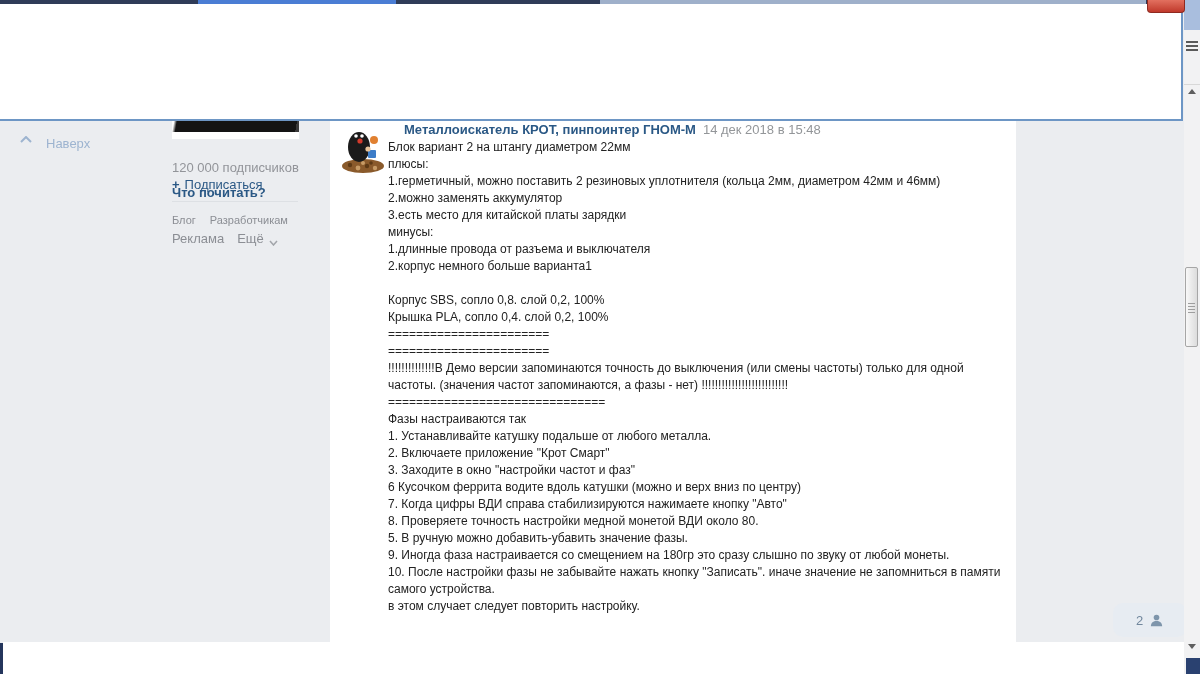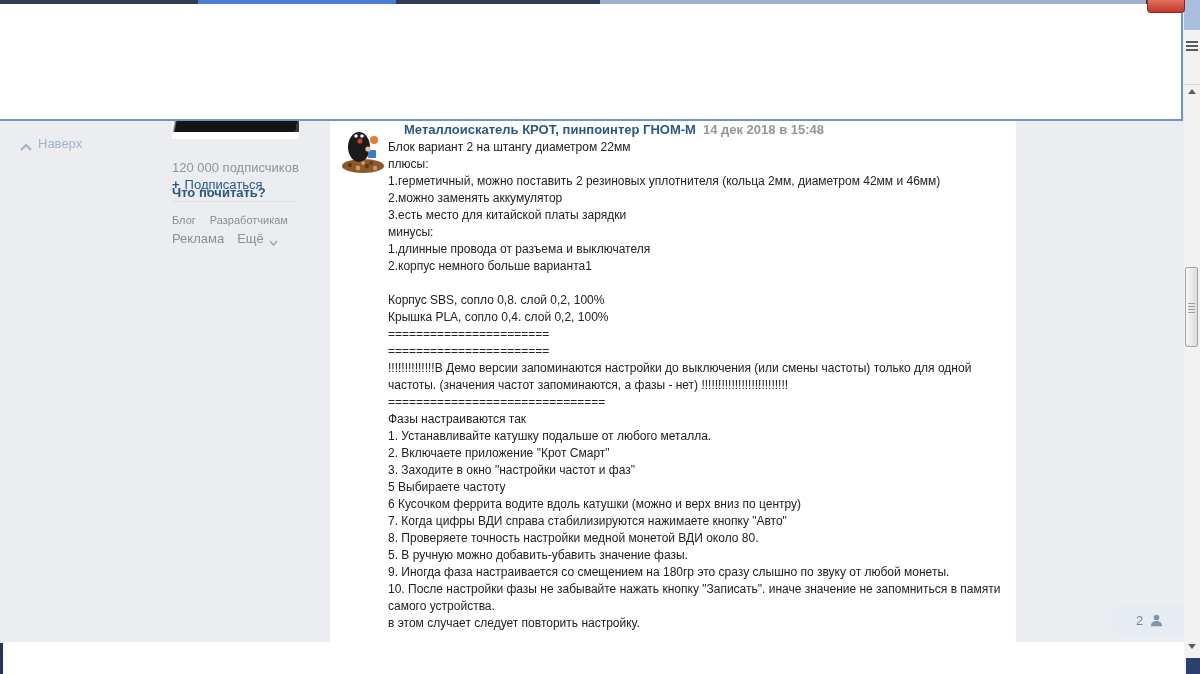--- a/index.html
+++ b/index.html
@@ -30,21 +30,21 @@
   .scroll-up{position:absolute;left:4px;top:89px;width:0;height:0;
              border-left:4px solid transparent;border-right:4px solid transparent;border-bottom:5px solid #5f5f5f;}
   .scroll-down{position:absolute;left:4px;top:644px;width:0;height:0;
              border-left:4px solid transparent;border-right:4px solid transparent;border-top:5px solid #5f5f5f;}
   .scroll-thumb{position:absolute;left:1px;top:267px;width:13px;height:80px;box-sizing:border-box;
              background:linear-gradient(90deg,#f8f8f8,#dcdcdc);border:1px solid #a6a6a6;border-radius:2px;}
   .thumb-grip{position:absolute;left:2px;top:35px;width:7px;height:10px;
              background:repeating-linear-gradient(#9e9e9e 0 1px,transparent 1px 3px);}
 
   
-  .back-top{position:absolute;left:20px;top:136px;display:flex;align-items:flex-end;gap:6px;
+  .back-top{position:absolute;left:20px;top:136px;display:flex;align-items:flex-start;gap:14px;
             color:#9db4d0;font-size:13px;cursor:pointer;}
   .chev-up{width:12px;height:7px;}
 
   
   .sb-image{position:absolute;left:172px;top:92px;width:127px;height:47px;background:#fff;overflow:hidden;}
   .sb-image .photo{position:absolute;left:-8px;top:-4px;width:150px;height:44px;
             background:linear-gradient(100deg,#fdfdfd 0 10%,#141414 12% 88%,#3a3a3a 88% 94%,#fdfdfd 95%);}
   .sb-title{position:absolute;left:172px;top:141px;font-size:13px;font-weight:bold;color:#2a5885;cursor:pointer;margin-top:44px;}
   .sb-subs{position:absolute;left:172px;top:160px;font-size:13px;color:#929499;}
   .sb-subscribe{position:absolute;left:172px;top:177px;font-size:13px;color:#2a5885;cursor:pointer;display:flex;gap:5px;}
@@ -55,21 +55,21 @@
   .sb-foot1 a,.sb-foot2 a{color:#8b8e94;text-decoration:none;cursor:pointer;}
   .gap42{display:inline-block;width:11px;}
   .gap-more{display:inline-block;width:13px;}
   .chev-down{margin-left:5px;}
 
   
   .card{position:absolute;left:330px;top:110px;width:686px;height:564px;background:#ffffff;overflow:hidden;}
   .avatar{position:absolute;left:8px;top:14px;width:50px;height:50px;cursor:pointer;}
   .post-head{position:absolute;left:58px;top:12px;display:flex;align-items:baseline;gap:7px;white-space:nowrap;}
   .author{font-size:13px;font-weight:bold;color:#2a5885;cursor:pointer;padding-left:16px;}
-  .date{font-size:13px;color:#939699;cursor:pointer;font-weight:bold;}
+  .date{font-size:13px;color:#939699;cursor:pointer;}
   .post-text{position:absolute;left:58px;top:29px;width:624px;}
   .post-line{font-size:12px;line-height:17px;color:#222;white-space:pre;}
 
   
   .badge{position:absolute;left:1113px;top:603px;width:74px;height:34px;background:#e7ecf2;border-radius:10px;
          display:flex;align-items:center;justify-content:center;gap:6px;z-index:20;cursor:pointer;}
   .badge .cnt{font-size:13px;color:#71879d;}
 </style>
 </head>
 <body>
@@ -111,28 +111,27 @@
         <div class="post-line">2.можно заменять аккумулятор</div>
         <div class="post-line">3.есть место для китайской платы зарядки</div>
         <div class="post-line">минусы:</div>
         <div class="post-line">1.длинные провода от разъема и выключателя</div>
         <div class="post-line">2.корпус немного больше варианта1</div>
         <div class="post-line">&nbsp;</div>
         <div class="post-line">Корпус SBS, сопло 0,8. слой 0,2, 100%</div>
         <div class="post-line">Крышка PLA, сопло 0,4. слой 0,2, 100%</div>
         <div class="post-line">=======================</div>
         <div class="post-line">=======================</div>
-        <div class="post-line">!!!!!!!!!!!!!!В Демо версии запоминаются настройки до выключения (или смены частоты) только для одной</div>
+        <div class="post-line">!!!!!!!!!!!!!!В Демо версии запоминаются точность до выключения (или смены частоты) только для одной</div>
         <div class="post-line">частоты. (значения частот запоминаются, а фазы - нет) !!!!!!!!!!!!!!!!!!!!!!!!!!</div>
         <div class="post-line">===============================</div>
         <div class="post-line">Фазы настраиваются так</div>
         <div class="post-line">1. Устанавливайте катушку подальше от любого металла.</div>
         <div class="post-line">2. Включаете приложение "Крот Смарт"</div>
         <div class="post-line">3. Заходите в окно "настройки частот и фаз"</div>
-        <div class="post-line">5 Выбираете частоту</div>
         <div class="post-line">6 Кусочком феррита водите вдоль катушки (можно и верх вниз по центру)</div>
         <div class="post-line">7. Когда цифры ВДИ справа стабилизируются нажимаете кнопку "Авто"</div>
         <div class="post-line">8. Проверяете точность настройки медной монетой ВДИ около 80.</div>
         <div class="post-line">5. В ручную можно добавить-убавить значение фазы.</div>
         <div class="post-line">9. Иногда фаза настраивается со смещением на 180гр это сразу слышно по звуку от любой монеты.</div>
         <div class="post-line">10. После настройки фазы не забывайте нажать кнопку "Записать". иначе значение не запомниться в памяти</div>
         <div class="post-line">самого устройства.</div>
         <div class="post-line">в этом случает следует повторить настройку.</div>
       </div>
   </div>

